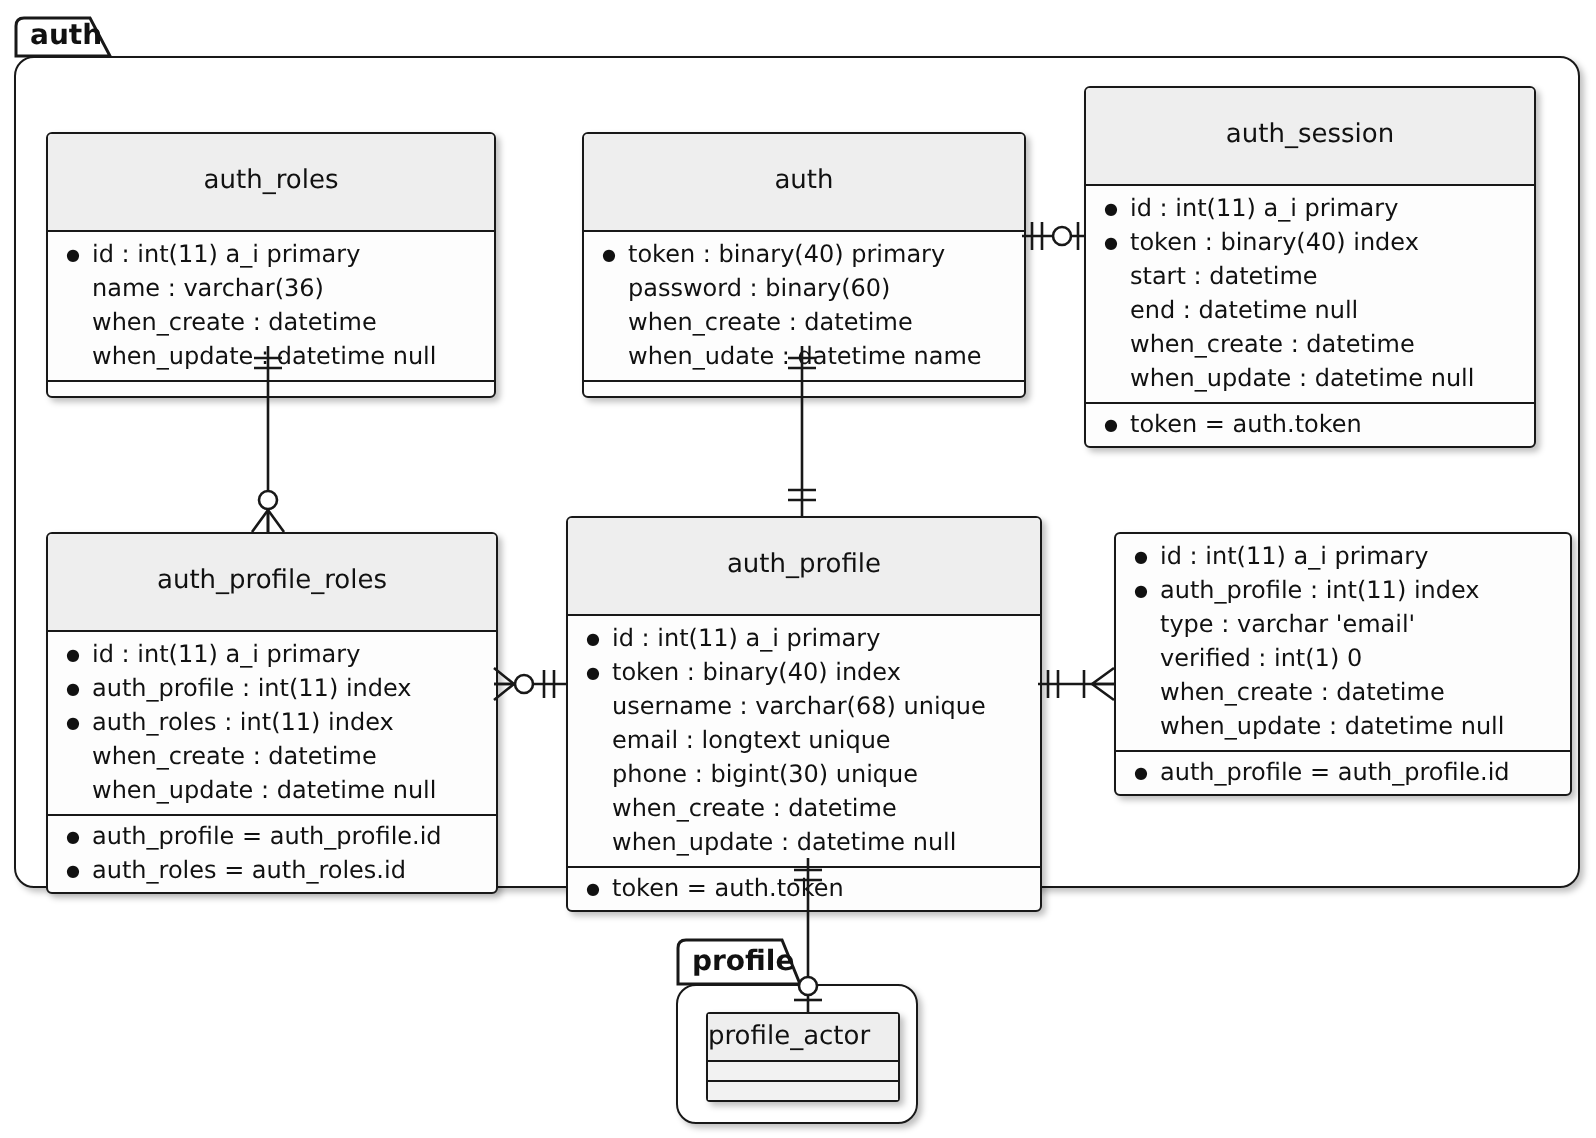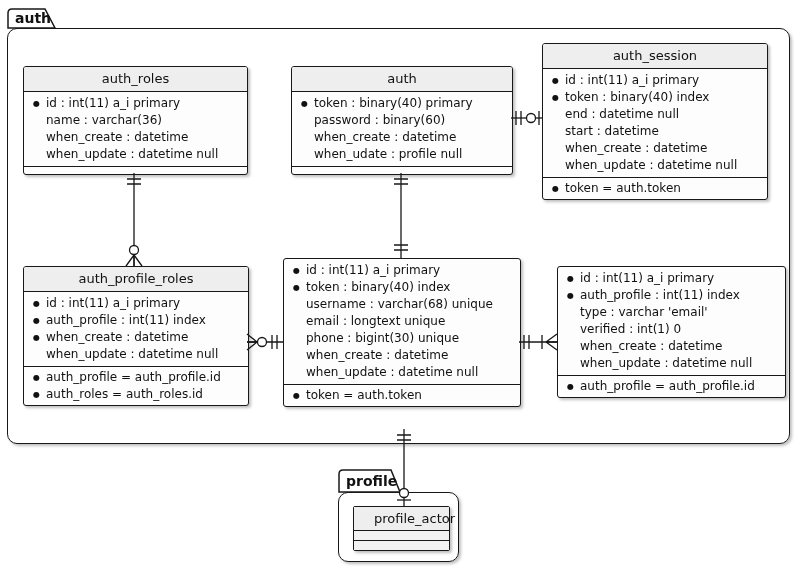--- a/index.html
+++ b/index.html
@@ -11,32 +11,32 @@
     position:absolute;border:1.5px solid #181818;border-radius:10px;
     box-shadow:2px 2px 3px rgba(0,0,0,.25);background:transparent;z-index:1;
   }
   .pkg-label{position:absolute;font-weight:bold;font-size:14px;z-index:4;line-height:16px;}
   .entity{
     position:absolute;background:#fdfdfd;border:1.5px solid #181818;border-radius:3px;
     box-shadow:2px 2px 3px rgba(0,0,0,.25);font-size:12px;z-index:2;
   }
   .entity .hd{
     background:#eeeeee;border-bottom:1px solid #181818;text-align:center;
-    padding:4px 6px;font-size:13px;line-height:16px;border-radius:2px 2px 0 0;
+    padding:16px 6px;font-size:13px;line-height:16px;border-radius:2px 2px 0 0;
   }
   .entity .bd{padding:3px 4px 3px 0;}
   .row{position:relative;padding-left:22px;line-height:17px;white-space:nowrap;}
   .bullet{position:absolute;left:9px;top:0;font-size:8px;line-height:17px;}
   .ft{border-top:1px solid #181818;padding:2px 4px 2px 0;}
   .ft.empty{height:7px;padding:0;}
   .mini{
     position:absolute;background:#fdfdfd;border:1.2px solid #181818;border-radius:2px;
     box-shadow:2px 2px 3px rgba(0,0,0,.25);z-index:2;font-size:13px;
   }
-  .mini .hd{background:#eeeeee;border-bottom:1px solid #181818;padding:4px 20px;line-height:15px;}
+  .mini .hd{background:#eeeeee;border-bottom:1px solid #181818;padding:4px 0;line-height:15px;}
   .mini .mrow{height:9px;background:#f2f2f2;}
   .mini .mrow + .mrow{border-top:1px solid #181818;}
   svg.overlay{position:absolute;left:0;top:0;z-index:3;pointer-events:none;}
   svg.overlay path, svg.overlay circle{stroke:#181818;stroke-width:1.3;fill:none;}
   svg.overlay circle{fill:#ffffff;}
   svg.overlay .tab{fill:#ffffff;stroke-width:1.5;}
 </style>
 </head>
 <body>
 
@@ -56,56 +56,57 @@
   </div>
   <div class="ft empty"></div>
 </div>
 
 <div class="entity" style="left:291px;top:66px;width:220px;">
   <div class="hd">auth</div>
   <div class="bd">
     <div class="row"><span class="bullet">●</span><span>token : binary(40) primary</span></div>
     <div class="row"><span>password : binary(60)</span></div>
     <div class="row"><span>when_create : datetime</span></div>
-    <div class="row"><span>when_udate : profile null</span></div>
+    <div class="row"><span>when_udate : datetime name</span></div>
   </div>
   <div class="ft empty"></div>
 </div>
 
 <div class="entity" style="left:542px;top:43px;width:224px;">
   <div class="hd">auth_session</div>
   <div class="bd">
     <div class="row"><span class="bullet">●</span><span>id : int(11) a_i primary</span></div>
     <div class="row"><span class="bullet">●</span><span>token : binary(40) index</span></div>
+    <div class="row"><span>start : datetime</span></div>
     <div class="row"><span>end : datetime null</span></div>
-    <div class="row"><span>start : datetime</span></div>
     <div class="row"><span>when_create : datetime</span></div>
     <div class="row"><span>when_update : datetime null</span></div>
   </div>
   <div class="ft">
     <div class="row"><span class="bullet">●</span><span>token = auth.token</span></div>
   </div>
 </div>
 
 <div class="entity" style="left:23px;top:266px;width:224px;">
   <div class="hd">auth_profile_roles</div>
   <div class="bd">
     <div class="row"><span class="bullet">●</span><span>id : int(11) a_i primary</span></div>
     <div class="row"><span class="bullet">●</span><span>auth_profile : int(11) index</span></div>
-    <div class="row"><span class="bullet">●</span></div>
+    <div class="row"><span class="bullet">●</span><span>auth_roles : int(11) index</span></div>
     <div class="row"><span>when_create : datetime</span></div>
     <div class="row"><span>when_update : datetime null</span></div>
   </div>
   <div class="ft">
     <div class="row"><span class="bullet">●</span><span>auth_profile = auth_profile.id</span></div>
     <div class="row"><span class="bullet">●</span><span>auth_roles = auth_roles.id</span></div>
   </div>
 </div>
 
 <div class="entity" style="left:283px;top:258px;width:236px;">
+  <div class="hd">auth_profile</div>
   <div class="bd">
     <div class="row"><span class="bullet">●</span><span>id : int(11) a_i primary</span></div>
     <div class="row"><span class="bullet">●</span><span>token : binary(40) index</span></div>
     <div class="row"><span>username : varchar(68) unique</span></div>
     <div class="row"><span>email : longtext unique</span></div>
     <div class="row"><span>phone : bigint(30) unique</span></div>
     <div class="row"><span>when_create : datetime</span></div>
     <div class="row"><span>when_update : datetime null</span></div>
   </div>
   <div class="ft">

